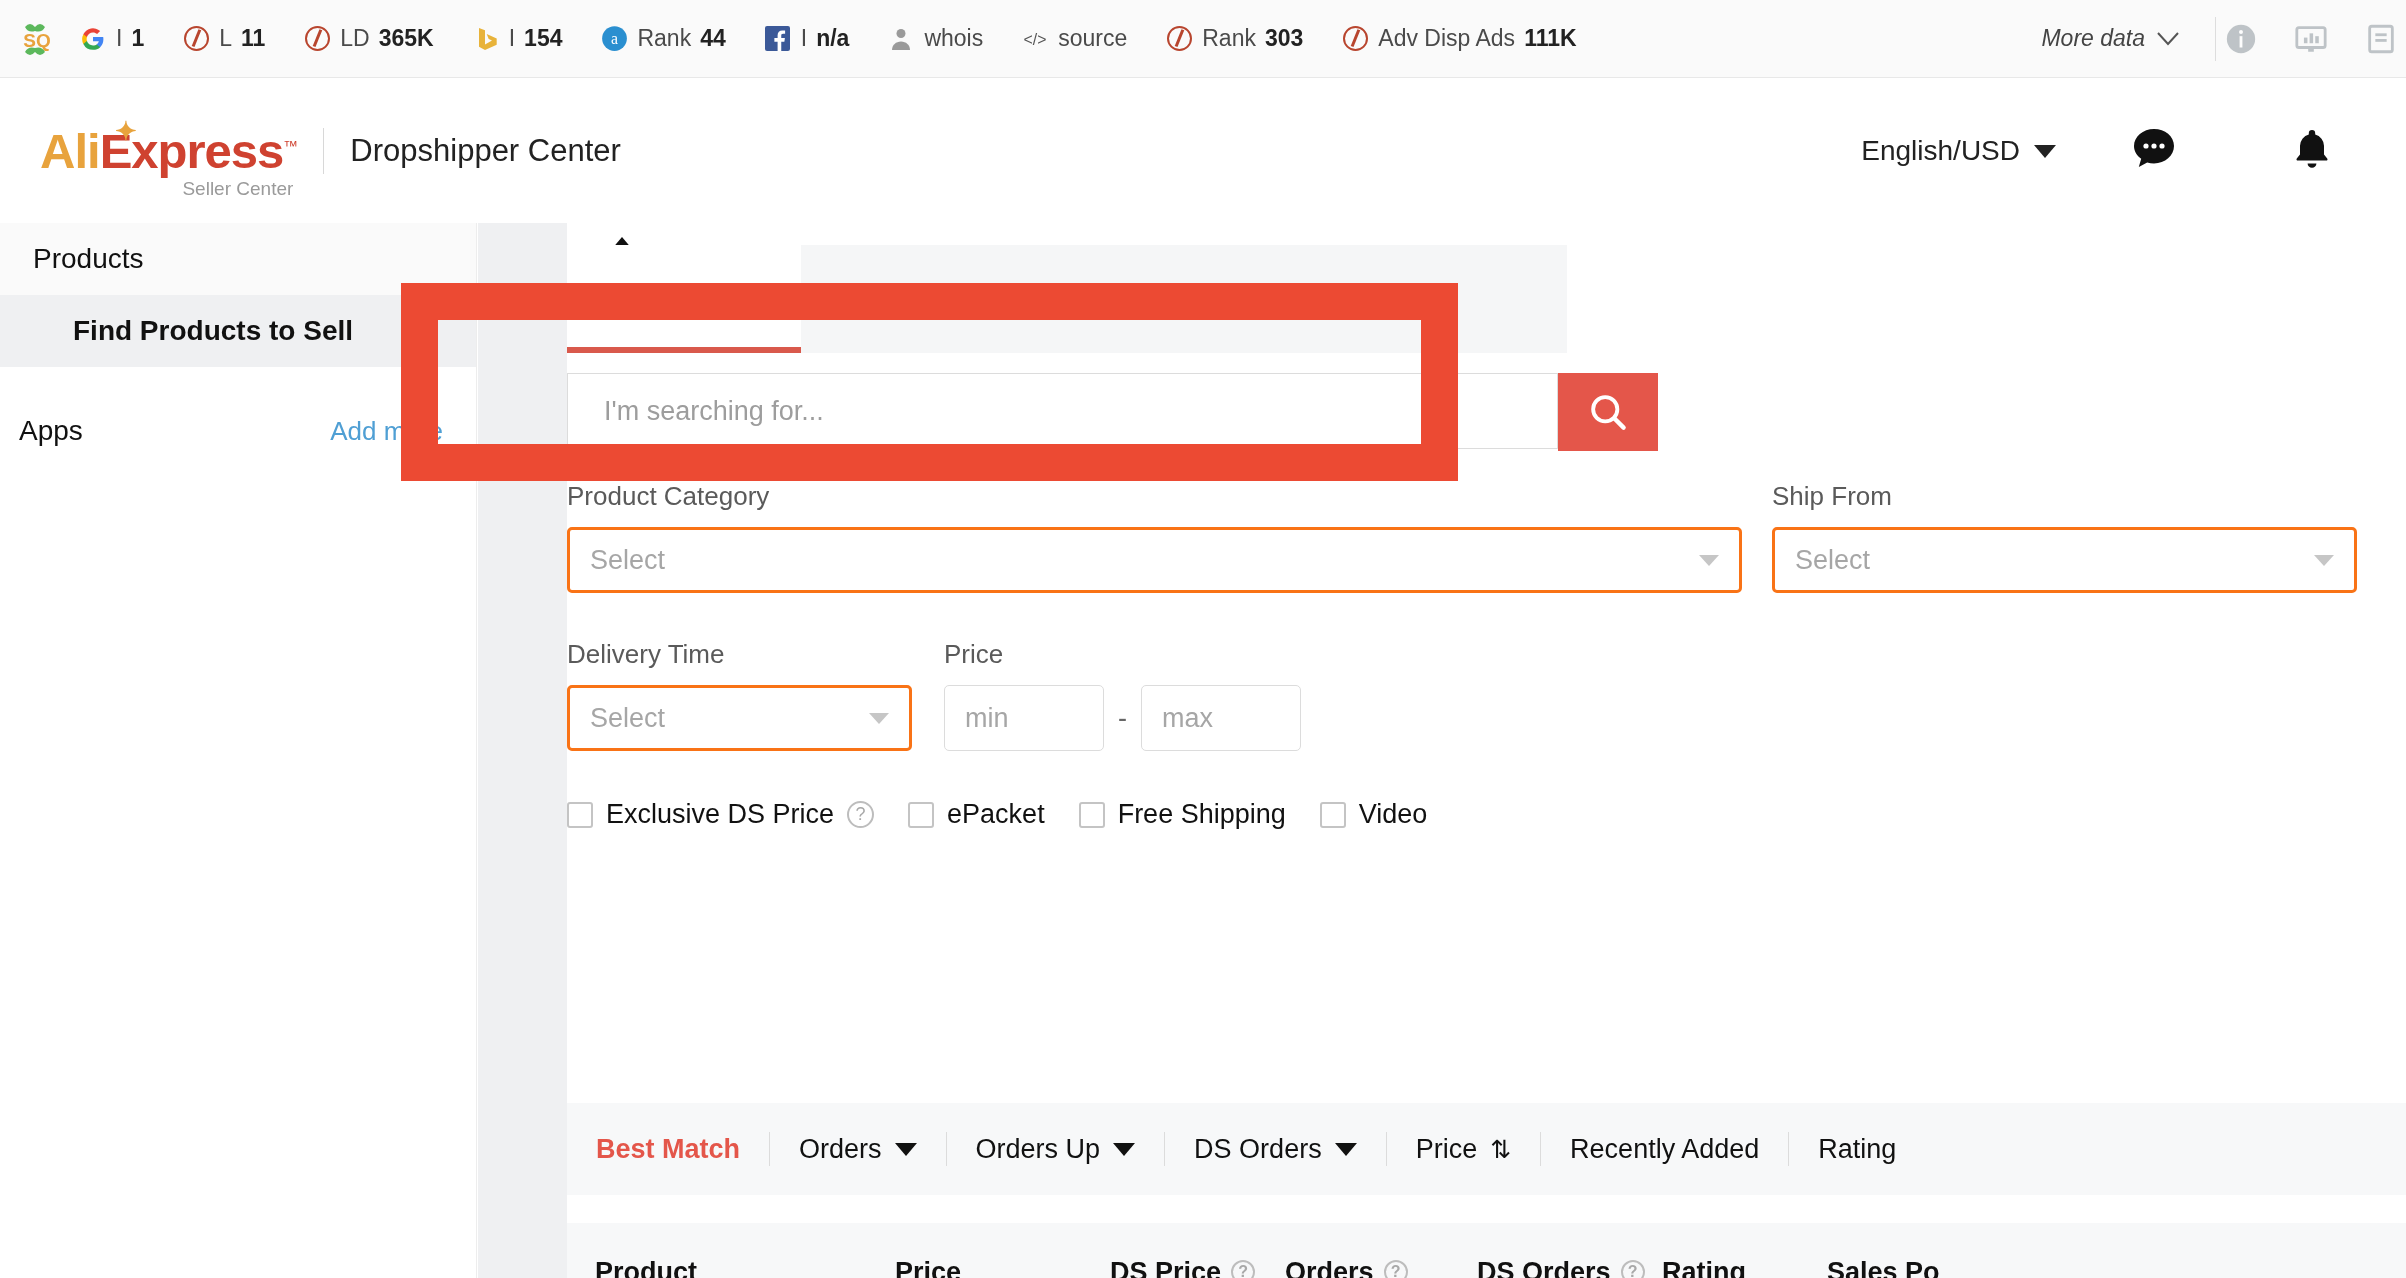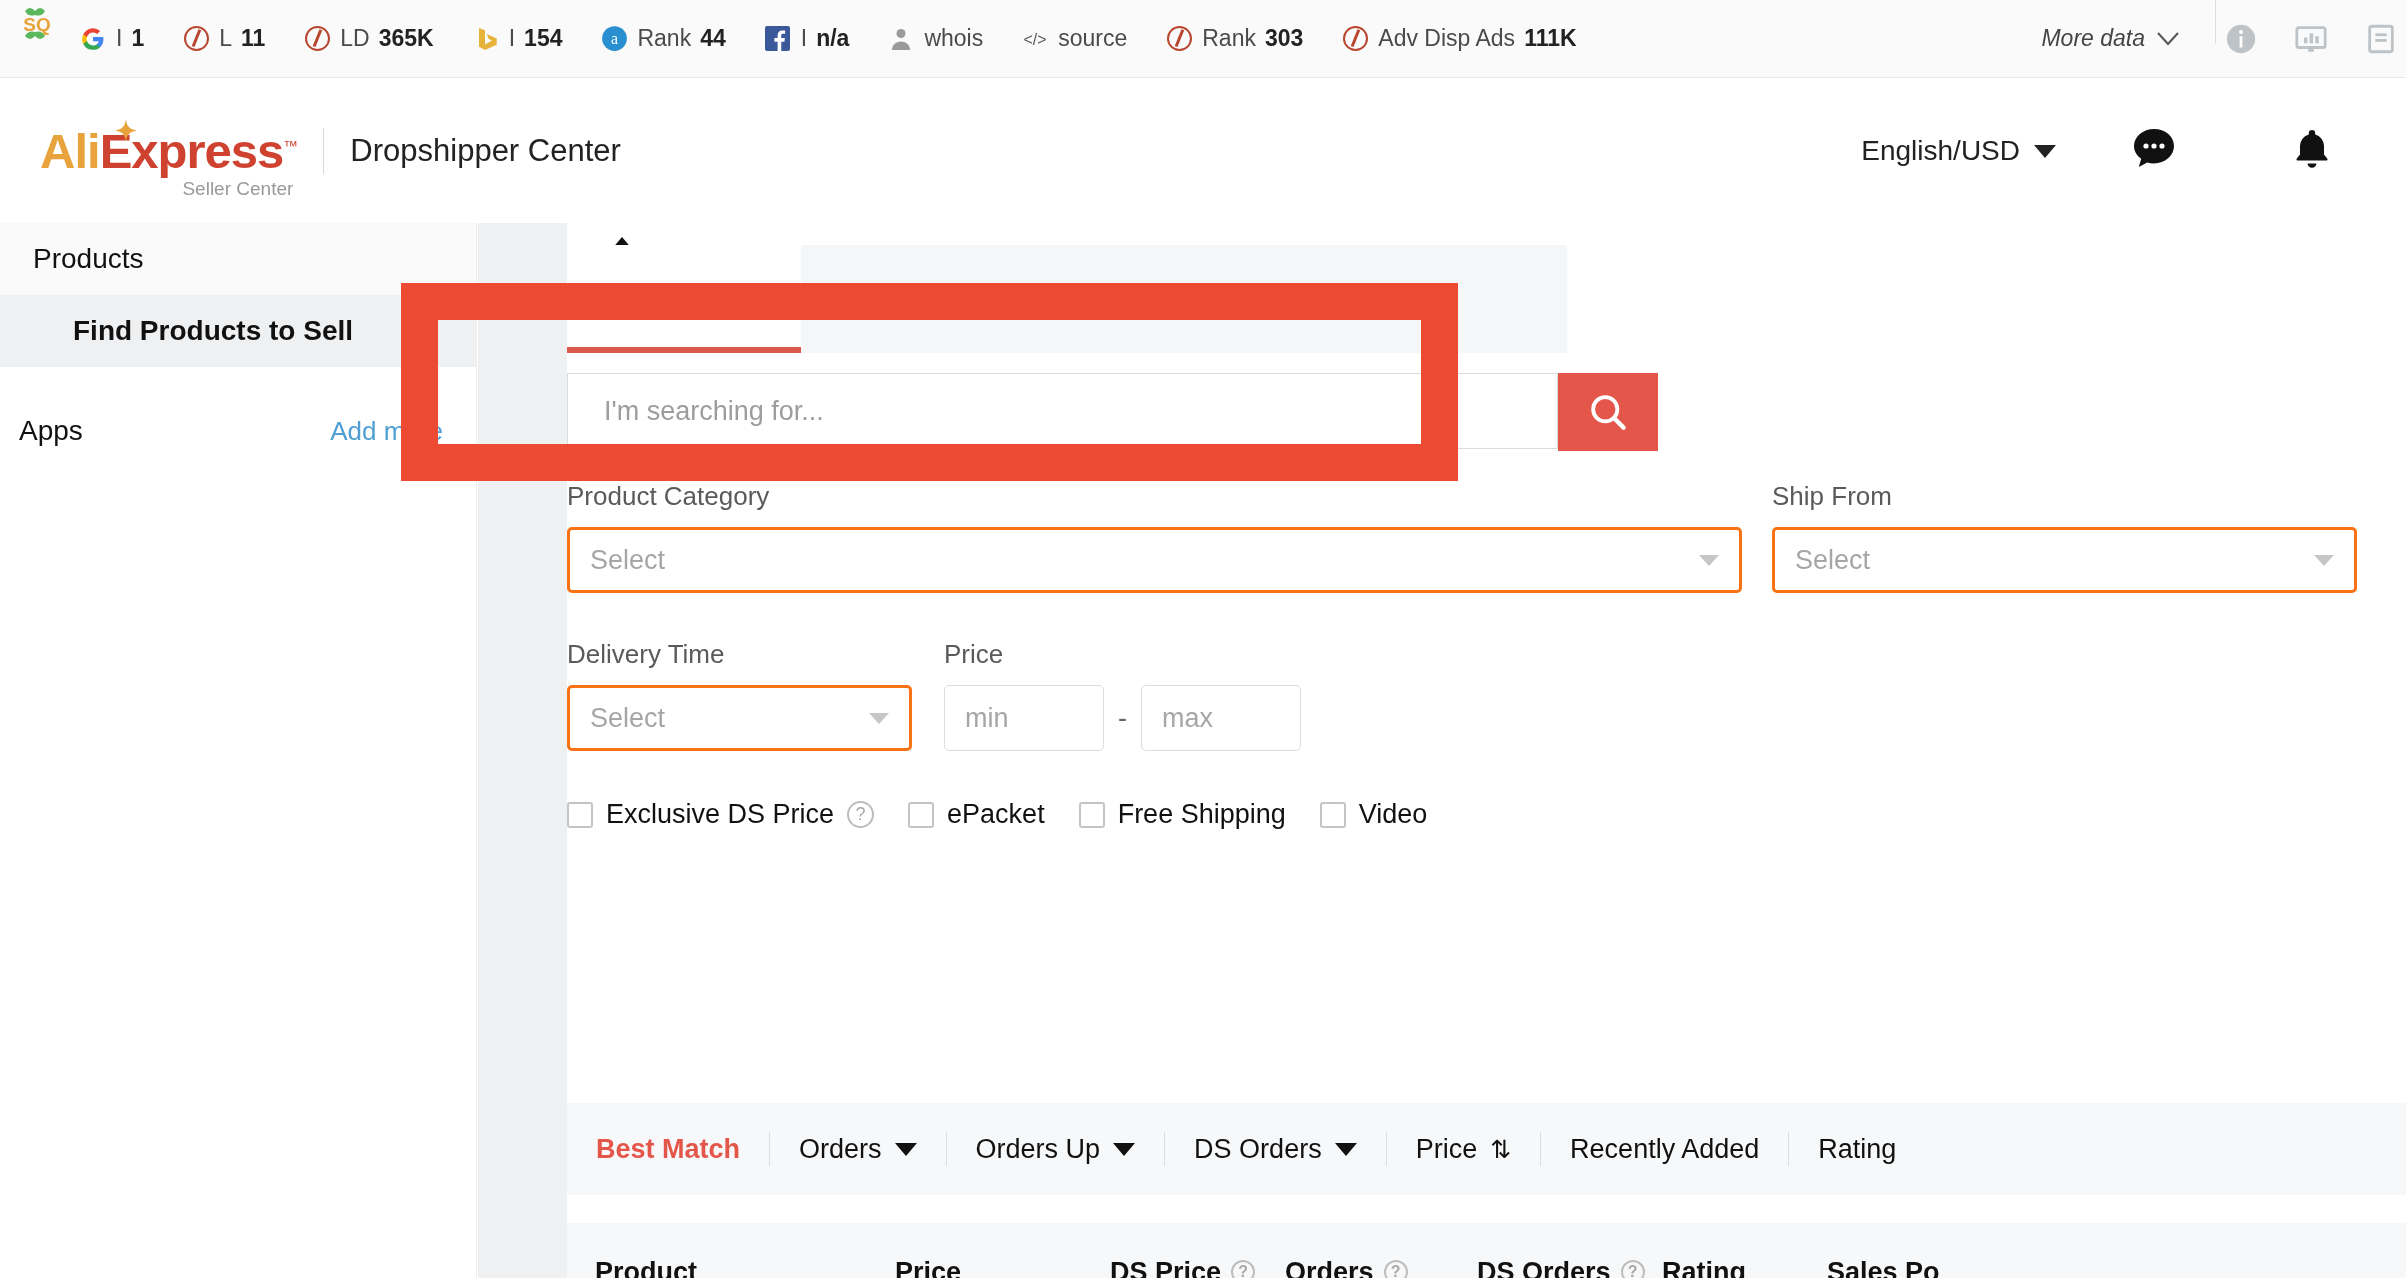--- a/index.html
+++ b/index.html
@@ -6,21 +6,21 @@
   html, body {
     width: 2406px; height: 1278px;
     font-family: "Liberation Sans", sans-serif;
     background: #ffffff; overflow: hidden;
   }
 
   
   .seo-bar {
     position: absolute; top: 0; left: 0; width: 2406px; height: 78px;
     background: #fafafa; border-bottom: 1px solid #e8e8e8;
-    display: flex; 
+    display: flex; align-items: center;
   }
   .seo-logo { margin-left: 14px; width: 46px; height: 46px;
     display: flex; align-items: center; justify-content: center; }
   .seo-items { display: flex; align-items: center; flex: 1; }
   .seo-item {
     display: flex; align-items: center; gap: 9px;
     padding: 0 19px; height: 78px; cursor: pointer;
     font-size: 23px; color: #4a4a4a; white-space: nowrap;
   }
   .seo-item .val { font-weight: bold; color: #222; }

